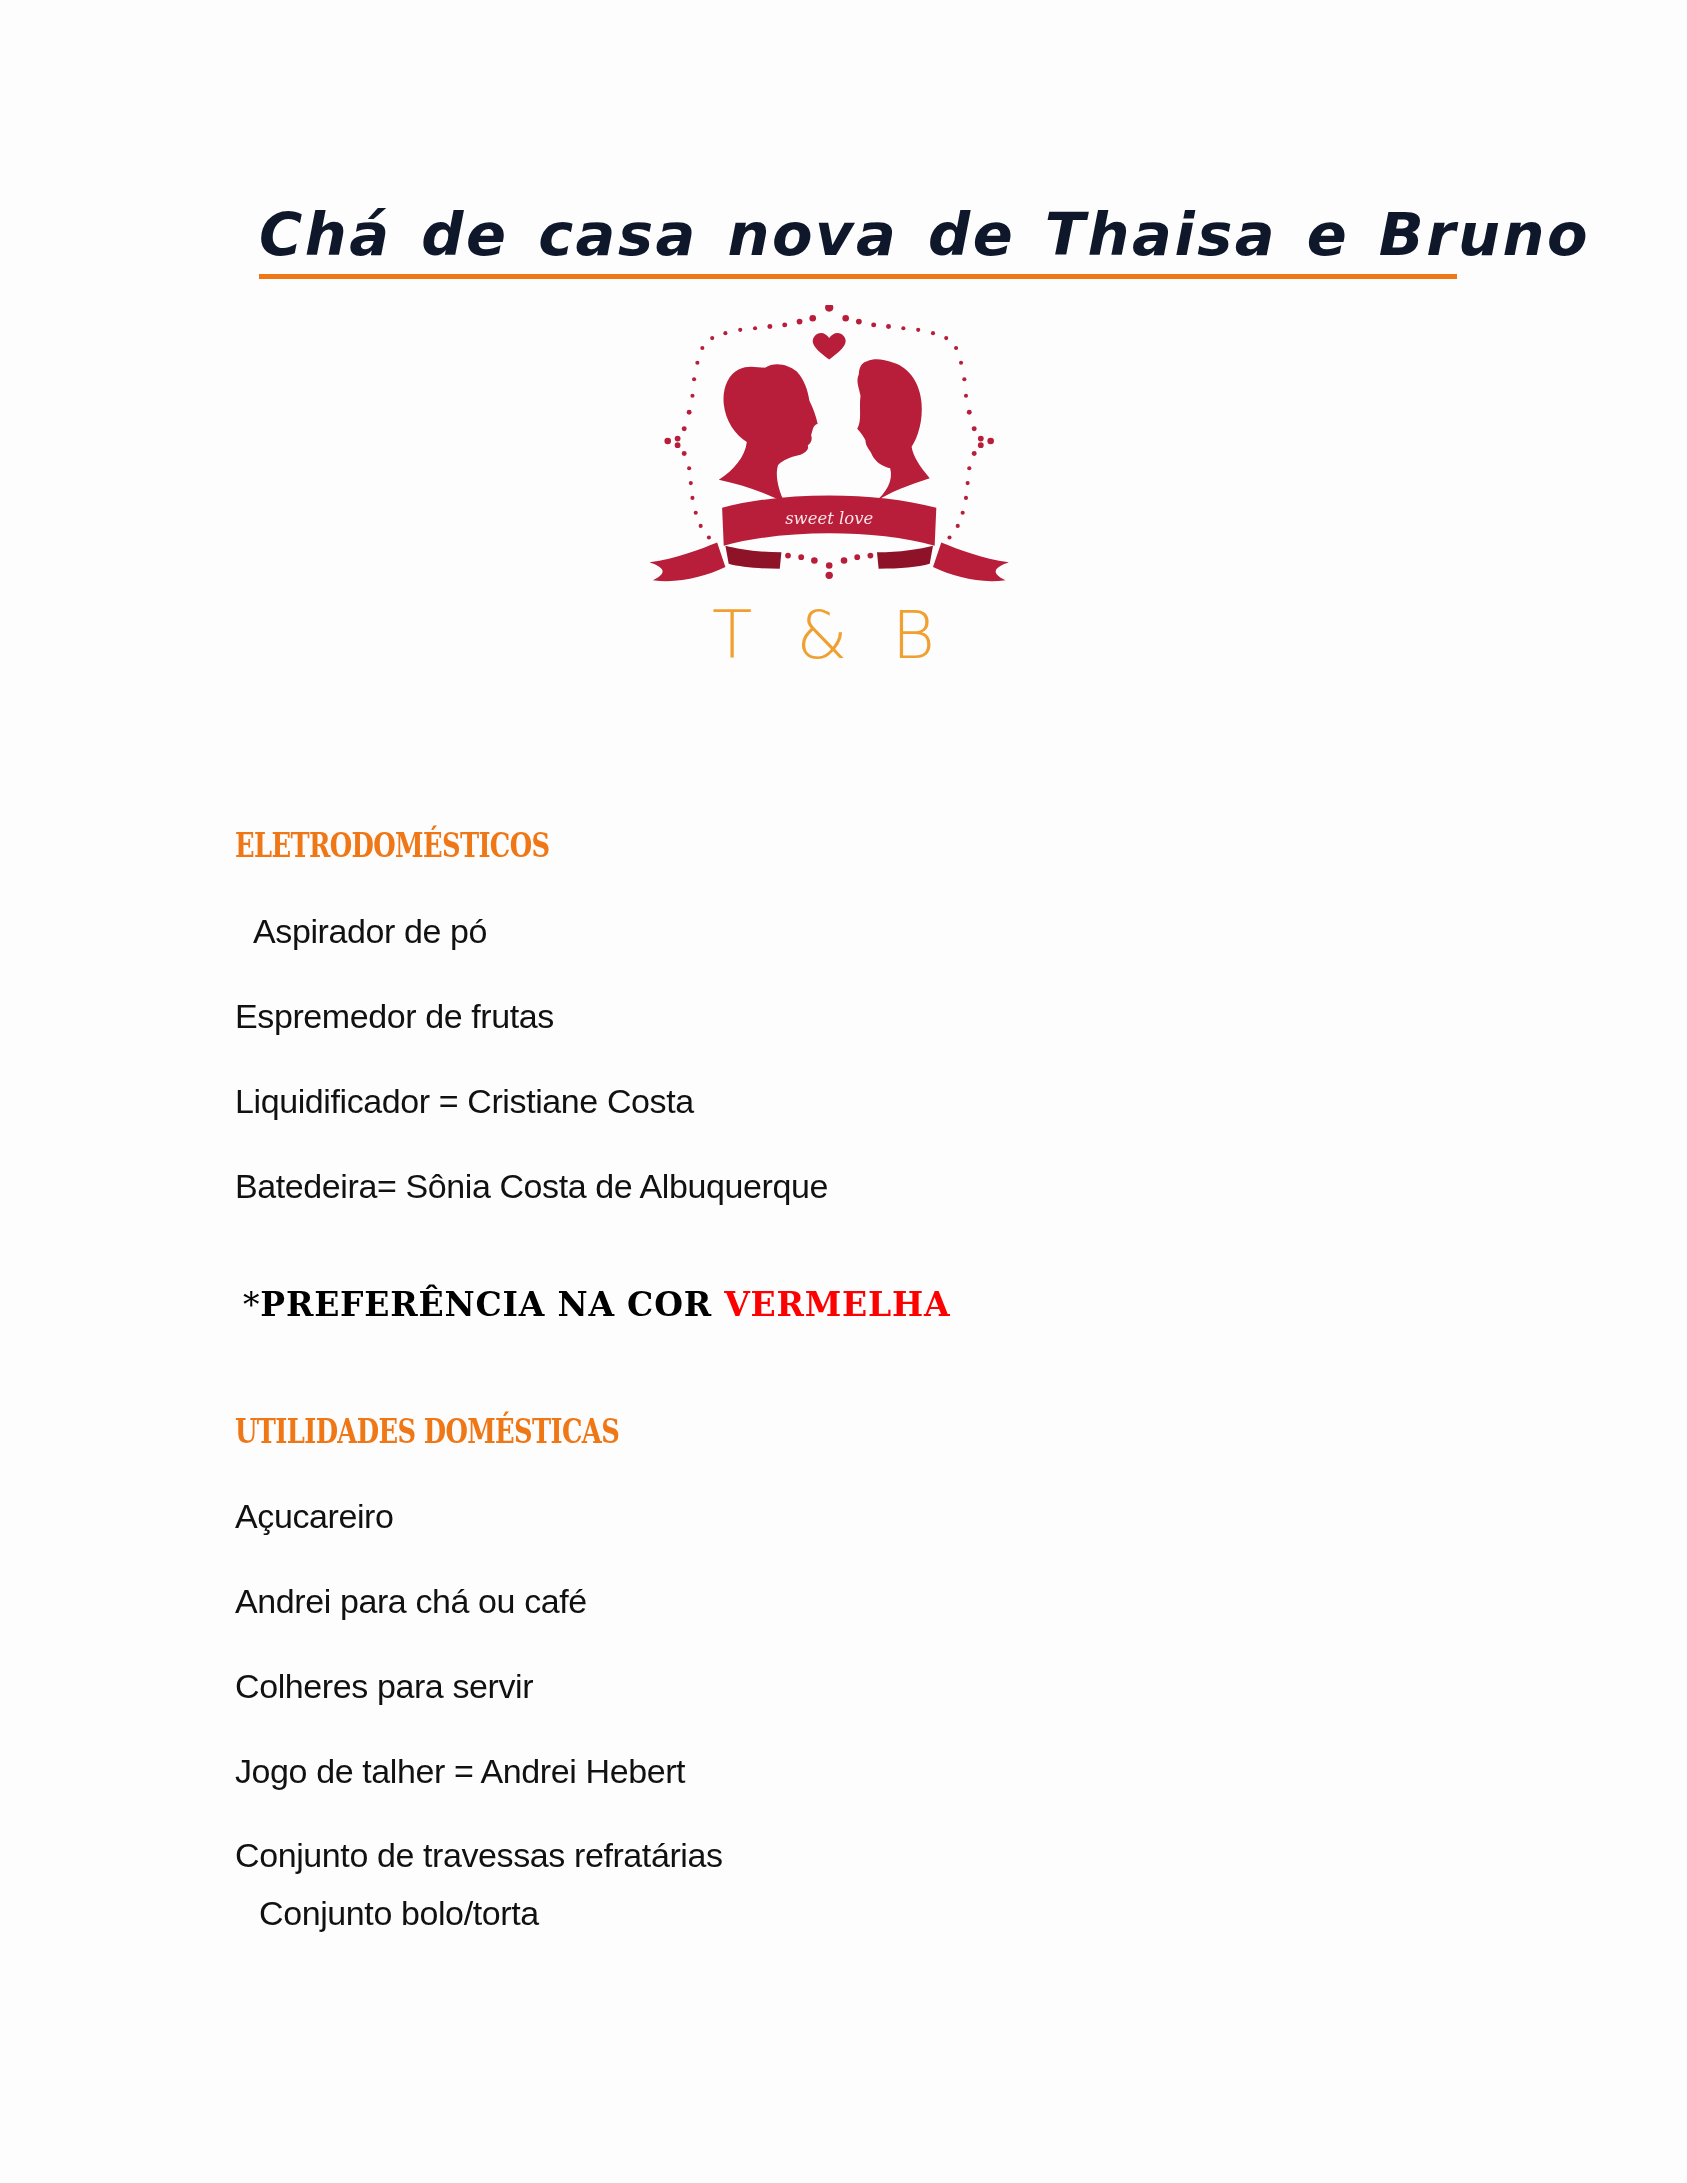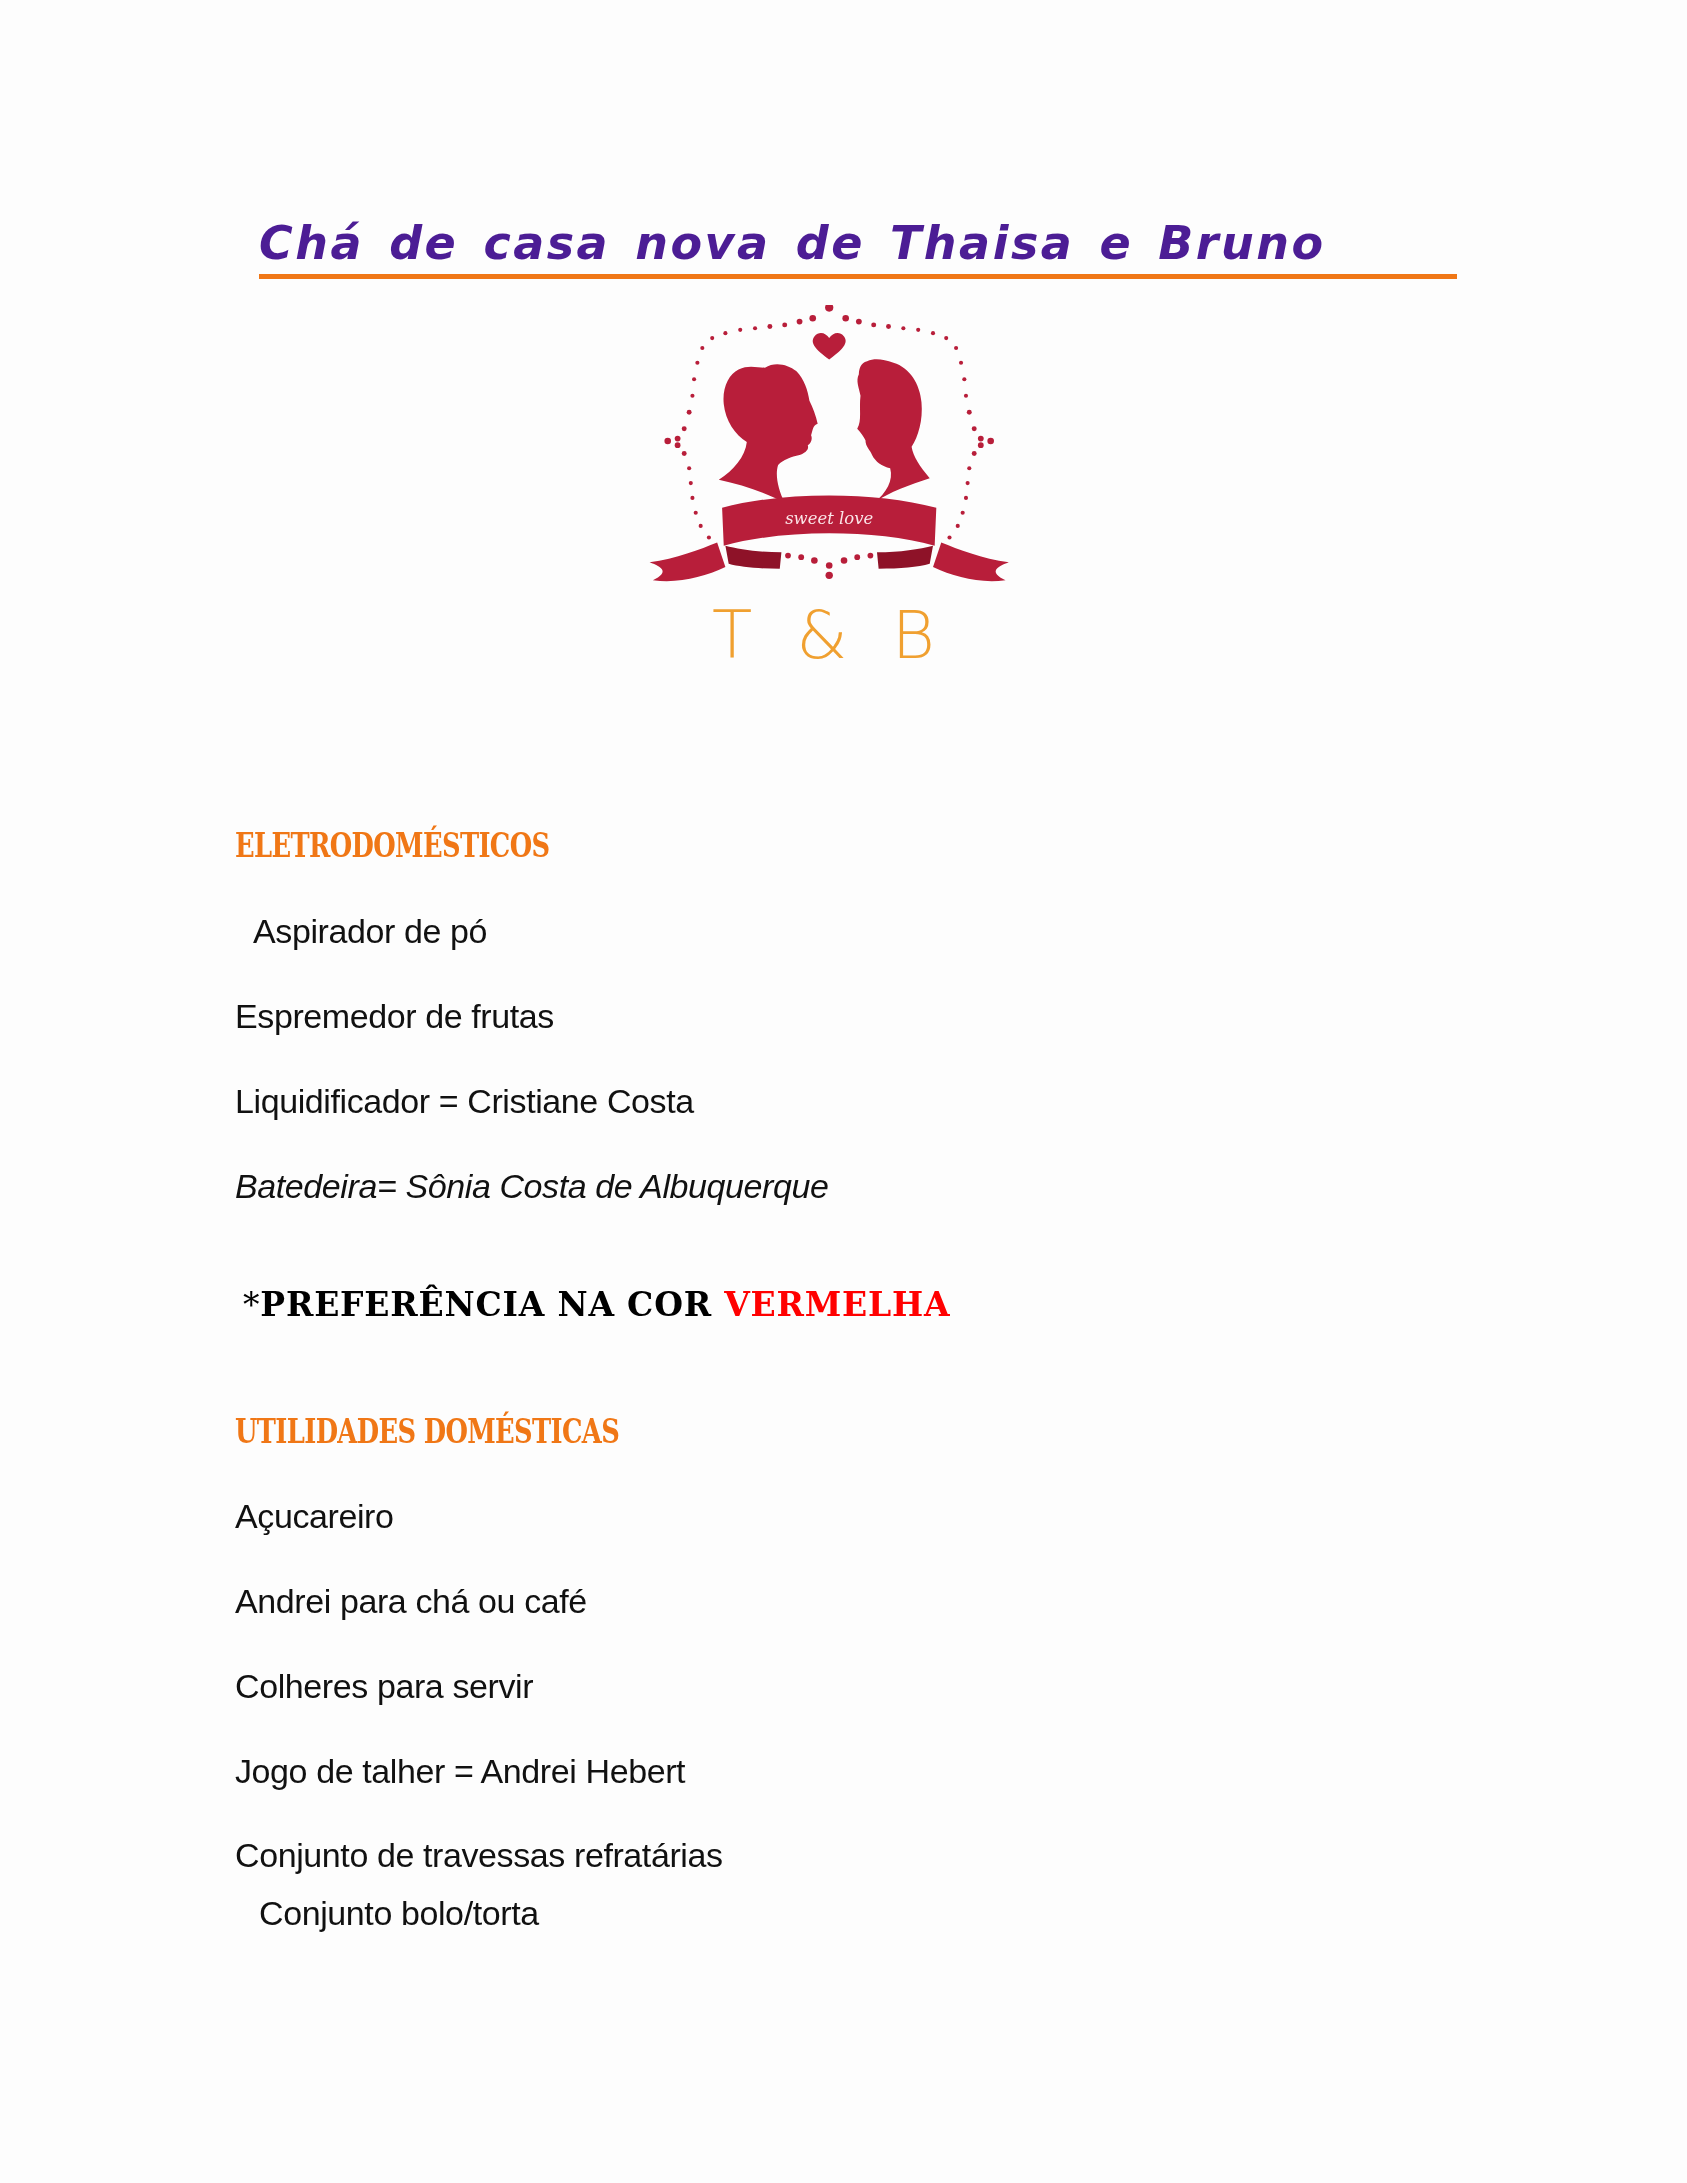--- a/index.html
+++ b/index.html
@@ -1,22 +1,22 @@
 <!DOCTYPE html>
 <html style="font-size:13px"><head>
   <meta charset="utf-8">
   <style>
     html, body { margin: 0; padding: 0; background: #fdfdfd; }
     body { width: 1687px; height: 2183px; position: relative; overflow: hidden; }
     .page { position: absolute; left: 0; top: 0; width: 1687px; height: 2183px; background: #fdfdfd; }
 
     .title {
-      position: absolute; left: 259px; top: 206px; width: 1198px;
+      position: absolute; left: 259px; top: 198px; width: 1198px;
       font-family: "DejaVu Sans", sans-serif; font-style: italic; font-weight: bold;
-      font-size: 46px; line-height: 74px; color: #4c1d95;
+      font-size: 59px; line-height: 74px; color: #0f172a;
       letter-spacing: 2.5px; white-space: nowrap; word-spacing: 6.6px;
     }
     .title-underline { position: absolute; left: 259px; top: 274px; width: 1198px; height: 5px; background: #f07716; }
 
     .logo { position: absolute; left: 643px; top: 305px; width: 379px; height: 371px; }
 
     .section-heading {
       position: absolute; left: 235px;
       font-family: "DejaVu Serif", serif; font-weight: bold;
       font-size: 33px; color: #f07716; letter-spacing: -0.8px;
@@ -122,21 +122,21 @@
       <text x="226" y="266" text-anchor="middle" font-family="DejaVu Serif, serif" font-style="italic" font-size="20" fill="#fbe5e8">sweet love</text>
 
       <text x="226" y="428" text-anchor="middle" font-family="DejaVu Sans, sans-serif" font-weight="200" font-size="80" fill="#f0a030" letter-spacing="14">T &amp; B</text>
     </svg>
   </div>
 
   <div class="section-heading" style="top:826px;">ELETRODOMÉSTICOS</div>
   <div class="item" style="top:912px;margin-left:18px;">Aspirador de pó</div>
   <div class="item" style="top:997px;text-align:center;">Espremedor de frutas</div>
   <div class="item" style="top:1082px;">Liquidificador = Cristiane Costa</div>
-  <div class="item" style="top:1167px;font-style:italic;">Batedeira= Sônia Costa de Albuquerque</div>
+  <div class="item" style="top:1167px;">Batedeira= Sônia Costa de Albuquerque</div>
 
   <div class="note">
     <span class="star">*</span><span class="black">PREFERÊNCIA NA COR </span><span class="red">VERMELHA</span>
   </div>
 
   <div class="section-heading" style="top:1412px;">UTILIDADES  DOMÉSTICAS</div>
   <div class="item" style="top:1497px;">Açucareiro</div>
   <div class="item" style="top:1582px;">Andrei para chá ou café</div>
   <div class="item" style="top:1667px;">Colheres para servir</div>
   <div class="item" style="top:1752px;">Jogo de talher = Andrei Hebert</div>

